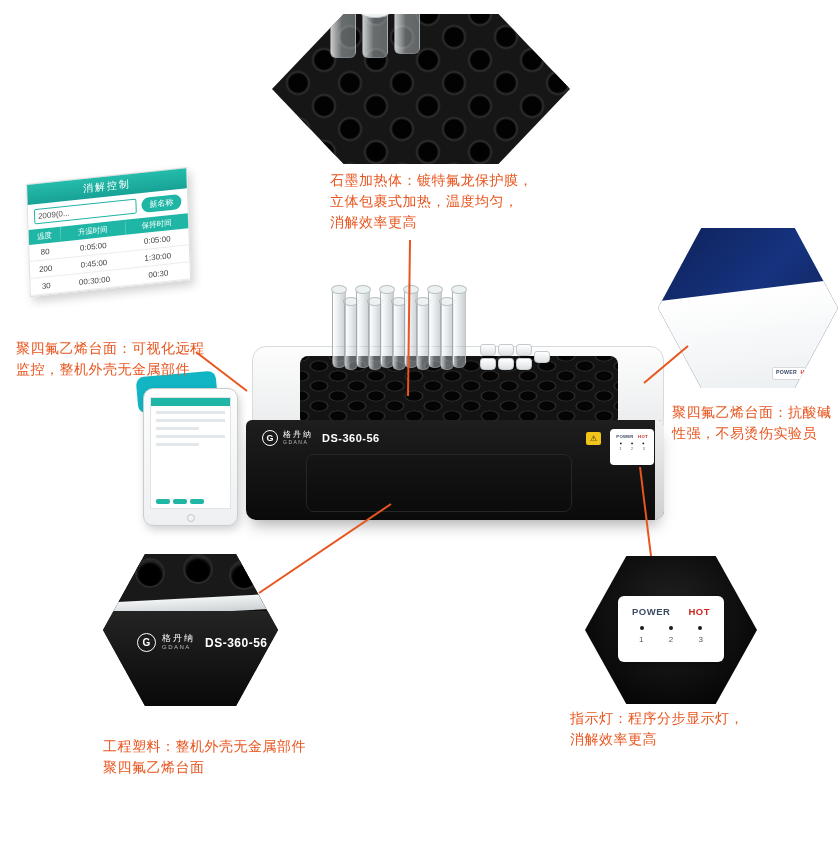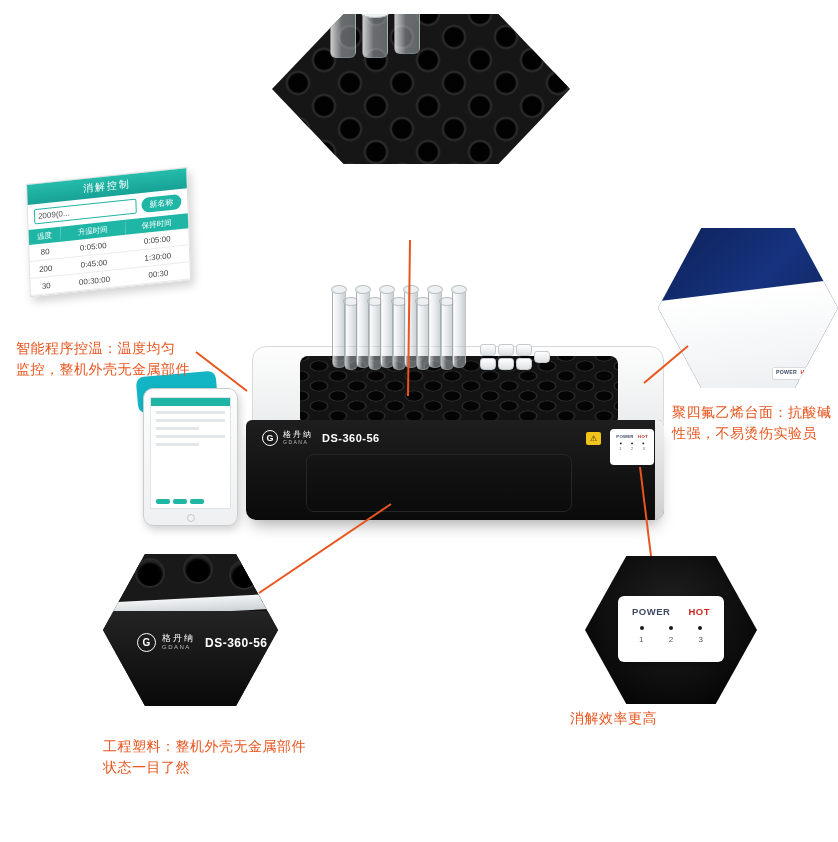--- a/index.html
+++ b/index.html
@@ -135,20 +135,25 @@
 <body>
 
 <div class="canvas">
 
   <div class="hex hex-graphite">
     <div class="tube" style="left:58px;top:-8px;width:26px;height:52px;"></div>
     <div class="tube" style="left:90px;top:-2px;width:26px;height:46px;"></div>
     <div class="tube" style="left:122px;top:-10px;width:26px;height:50px;"></div>
   </div>
 
+  <div class="callout" style="left:330px;top:170px;width:215px;">
+    <div>石墨加热体：镀特氟龙保护膜，</div>
+    <div>立体包裹式加热，温度均匀，</div>
+    <div>消解效率更高</div>
+  </div>
 
   <div class="table-card">
     <div class="card-header">消解控制</div>
     <div class="card-input-row">
       <div class="card-input">2009(0...</div>
       <div class="card-btn">新名称</div>
     </div>
     <table class="mini-table">
       <thead>
         <tr>
@@ -171,21 +176,21 @@
         <tr>
           <td>30</td>
           <td>00:30:00</td>
           <td>00:30</td>
         </tr>
       </tbody>
     </table>
   </div>
 
   <div class="callout" style="left:16px;top:338px;width:215px;">
-    <div>智能程序控温：温度均匀</div>
+    <div>聚四氟乙烯台面：可视化远程</div>
     <div>监控，整机外壳无金属部件</div>
   </div>
 
   <div class="tablet">
     <div class="tablet-cover"></div>
     <div class="tablet-body">
       <div class="tablet-screen">
         <div class="screen-bar"></div>
         <div class="screen-line"></div>
         <div class="screen-line"></div>
@@ -294,21 +299,21 @@
           <div class="brand-cn">格丹纳</div>
           <div class="brand-en">GDANA</div>
         </div>
         <div class="model-text">DS-360-56</div>
       </div>
     </div>
   </div>
 
   <div class="callout" style="left:103px;top:736px;width:240px;">
     <div>工程塑料：整机外壳无金属部件</div>
-    <div>状态一目了然</div>
+    <div>聚四氟乙烯台面</div>
   </div>
 
   <div class="hex hex-indic">
     <div class="indic-card">
       <div class="ind-labels">
         <span class="ind-power">POWER</span>
         <span class="ind-hot">HOT</span>
       </div>
       <div class="ind-dots">
         <span class="ind-dot"></span>
@@ -317,20 +322,21 @@
       </div>
       <div class="ind-nums">
         <span>1</span>
         <span>2</span>
         <span>3</span>
       </div>
     </div>
   </div>
 
   <div class="callout" style="left:570px;top:708px;width:210px;">
+    <div>指示灯：程序分步显示灯，</div>
     <div>消解效率更高</div>
   </div>
 
 
   <svg class="overlay" width="838" height="842" viewBox="0 0 838 842">
     <line x1="410" y1="240" x2="408" y2="396" stroke="#e8551e" stroke-width="2"></line>
     <line x1="196" y1="352" x2="247" y2="391" stroke="#e8551e" stroke-width="2"></line>
     <line x1="688" y1="346" x2="644" y2="383" stroke="#e8551e" stroke-width="2"></line>
     <line x1="391" y1="504" x2="259" y2="593" stroke="#e8551e" stroke-width="2"></line>
     <line x1="640" y1="467" x2="651" y2="556" stroke="#e8551e" stroke-width="2"></line>

